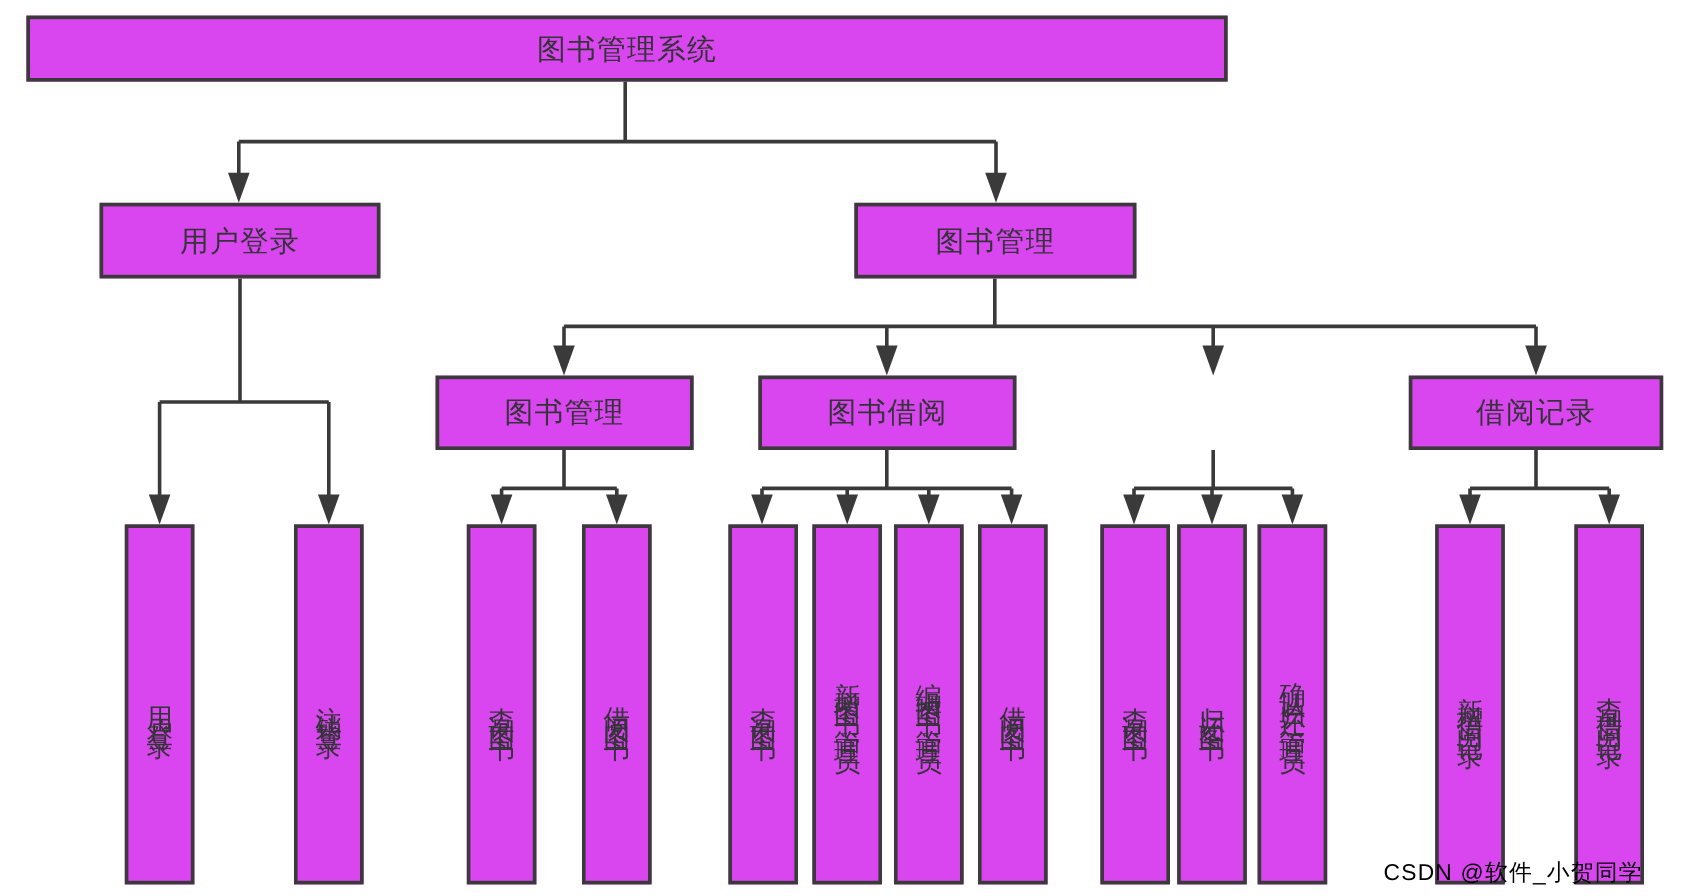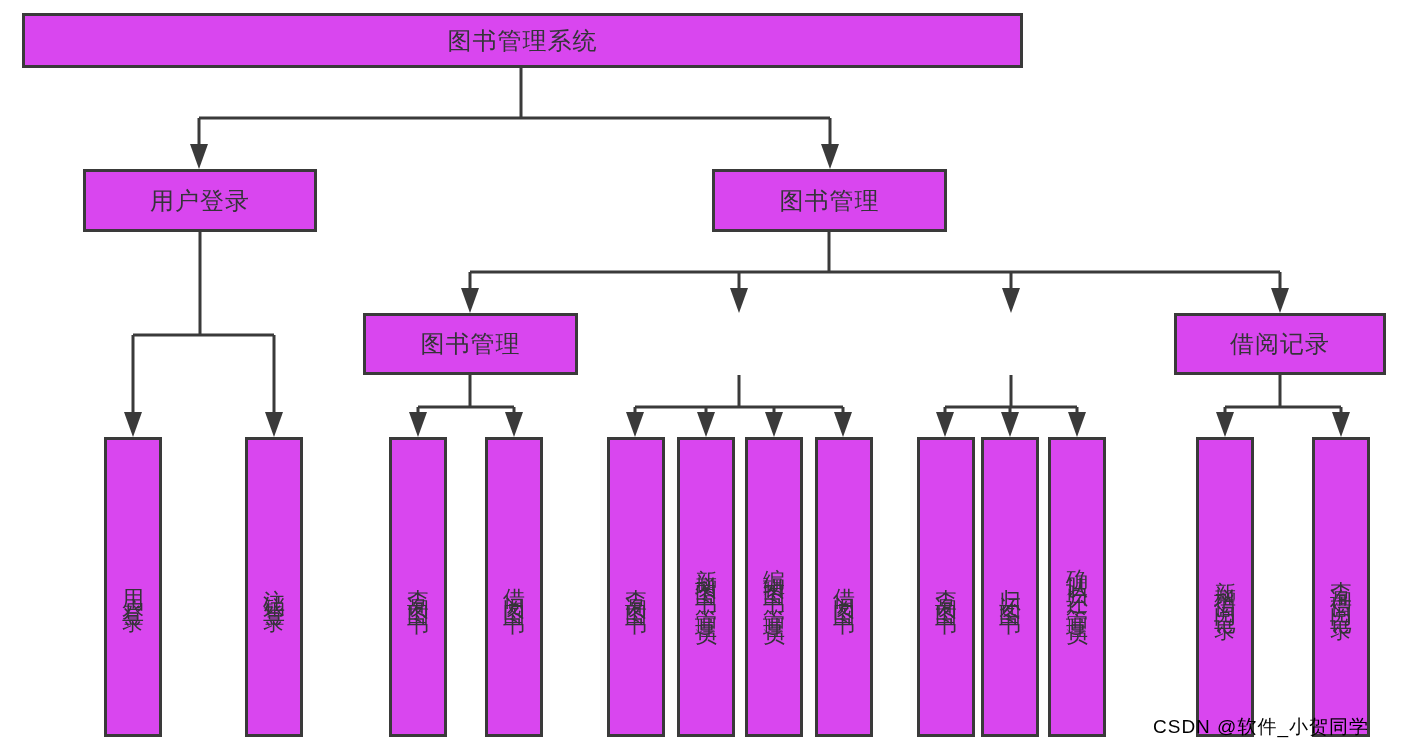--- a/index.html
+++ b/index.html
@@ -110,20 +110,23 @@
   <div class="node h-node n-l1a">
     <span>用户登录</span>
   </div>
   <div class="node h-node n-l1b">
     <span>图书管理</span>
   </div>
 
   <div class="node h-node n-l2a">
     <span>图书管理</span>
   </div>
+  <div class="node h-node n-l2b">
+    <span>图书借阅</span>
+  </div>
   <div class="node h-node n-l2d">
     <span>借阅记录</span>
   </div>
 
   <div class="node leaf n-f0">
     <span class="vtext">用户登录</span>
   </div>
   <div class="node leaf n-f1">
     <span class="vtext">注销登录</span>
   </div>

